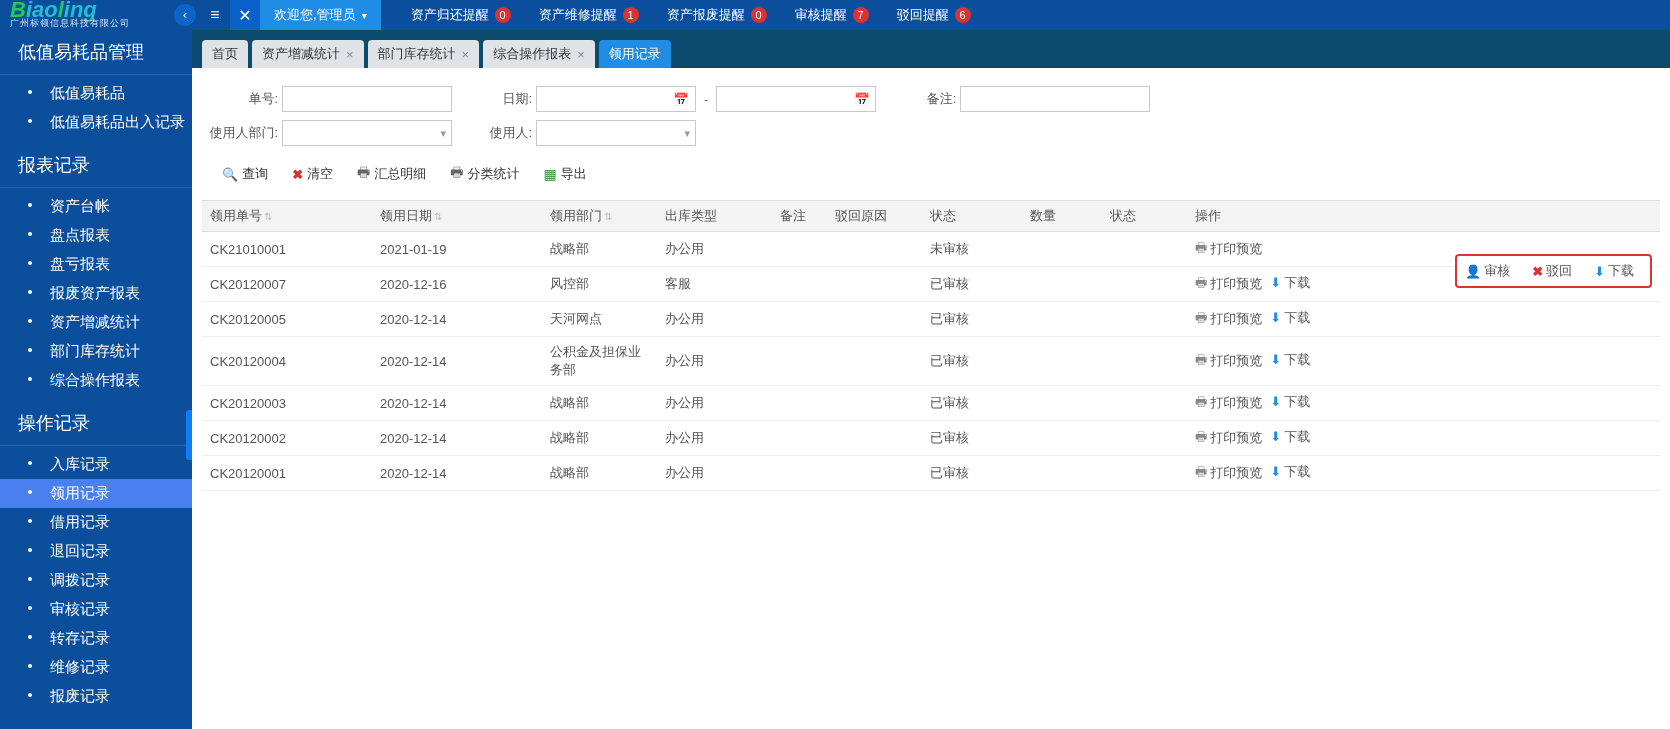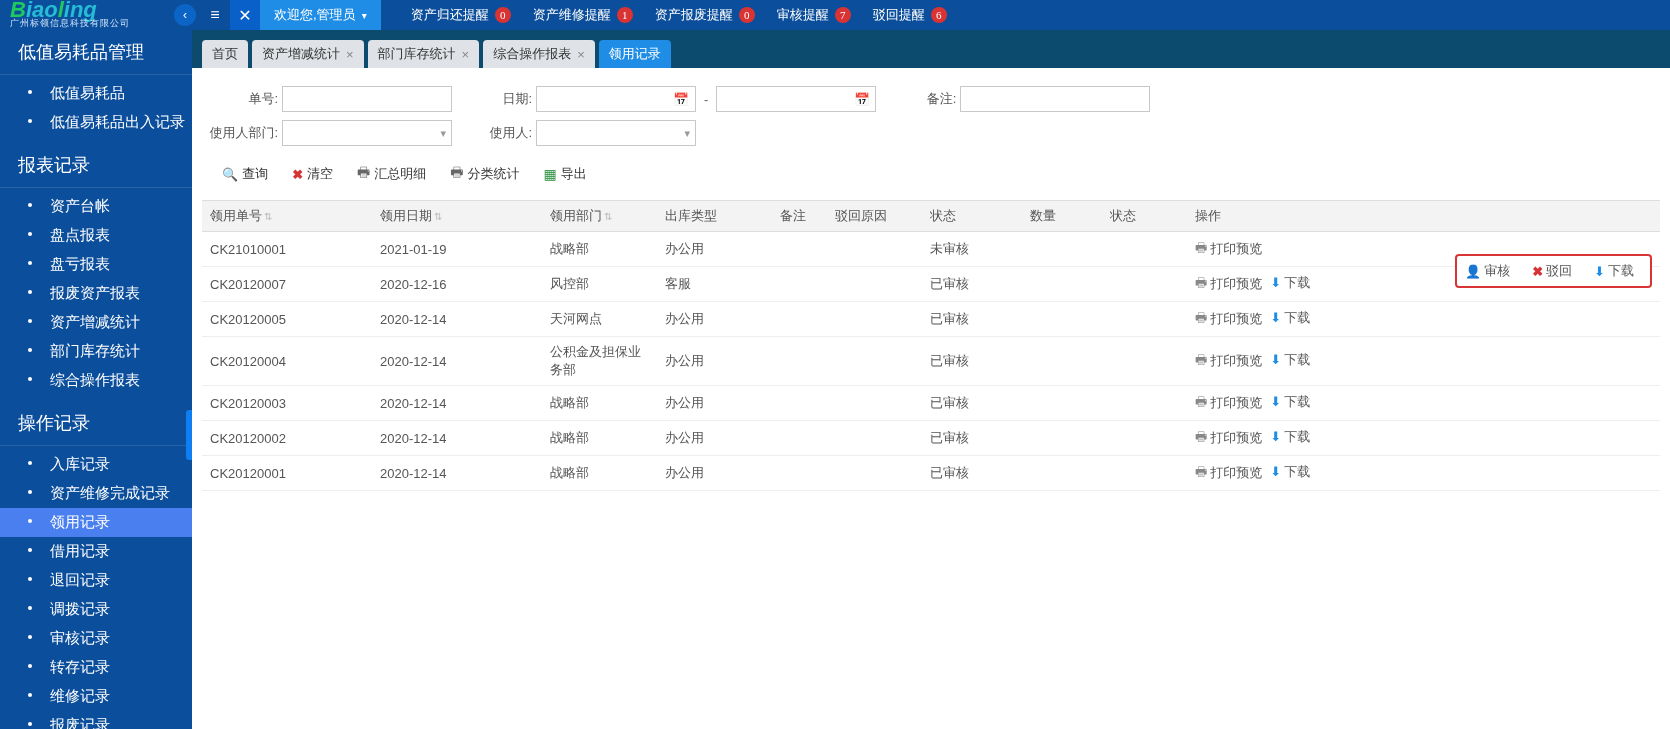--- a/index.html
+++ b/index.html
@@ -11,21 +11,21 @@
 .logo-main { font-family: Arial; font-style: italic; font-weight: bold; font-size: 22px; line-height: 16px; }
 .logo .green { color: #1fc95e; }
 .logo .cyan  { color: #26bcd6; }
 .logo-sub { font-size: 9px; color: #cfe4fb; line-height: 11px; letter-spacing: 1px; }
 .round-btn { width: 22px; height: 22px; margin: 0 4px; border-radius: 50%; background: #0c64c6; display: flex; align-items: center; justify-content: center; cursor: pointer; color: #fff; font-size: 12px; }
 .sq-btn { width: 30px; height: 30px; display: flex; align-items: center; justify-content: center; cursor: pointer; color: #fff; font-size: 16px; }
 .sq-btn.menu { background: #0b4e9c; }
 .sq-btn.close { background: #0960c8; }
 .welcome { background: #1f8de6; height: 30px; display: flex; align-items: center; padding: 0 14px; font-size: 13px; }
 .welcome .caret { margin-left: 6px; font-size: 10px; }
-.topnav { display: flex; align-items: center; gap: 22px; margin-left: 30px; font-family: Liberation Serif, serif; }
+.topnav { display: flex; align-items: center; gap: 28px; margin-left: 30px; }
 .topnav-item { display: flex; align-items: center; gap: 6px; cursor: pointer; font-size: 13px; }
 .badge { width: 16px; height: 16px; border-radius: 50%; background: #d93333; color: #fff; font-size: 11px; display: flex; align-items: center; justify-content: center; }
 
 
 .layout { display: flex; height: calc(100% - 30px); }
 .sidebar { width: 192px; background: #0b4e9c; color: #fff; height: 100%; overflow-y: auto; flex-shrink: 0; position: relative; }
 .sidebar-handle { position: absolute; right: 0; top: 380px; width: 6px; height: 50px; background: #0e7ef2; border-radius: 3px 0 0 3px; }
 .side-title { padding: 10px 0 10px 18px; font-size: 18px; font-weight: normal; border-bottom: 1px solid rgba(255,255,255,.12); }
 .side-list { list-style: none; padding: 4px 0 6px; }
 .side-list li { padding: 5px 0 5px 50px; font-size: 15px; cursor: pointer; position: relative; }
@@ -126,21 +126,20 @@
         <li>盘点报表</li>
         <li>盘亏报表</li>
         <li>报废资产报表</li>
         <li>资产增减统计</li>
         <li>部门库存统计</li>
         <li>综合操作报表</li>
       </ul>
       <div class="side-title">操作记录</div>
       <ul class="side-list">
         <li>入库记录</li>
-        <li>资产维修完成记录</li>
         <li class="active">领用记录</li>
         <li>借用记录</li>
         <li>退回记录</li>
         <li>调拨记录</li>
         <li>审核记录</li>
         <li>转存记录</li>
         <li>维修记录</li>
         <li>报废记录</li>
       </ul>
     </div>

